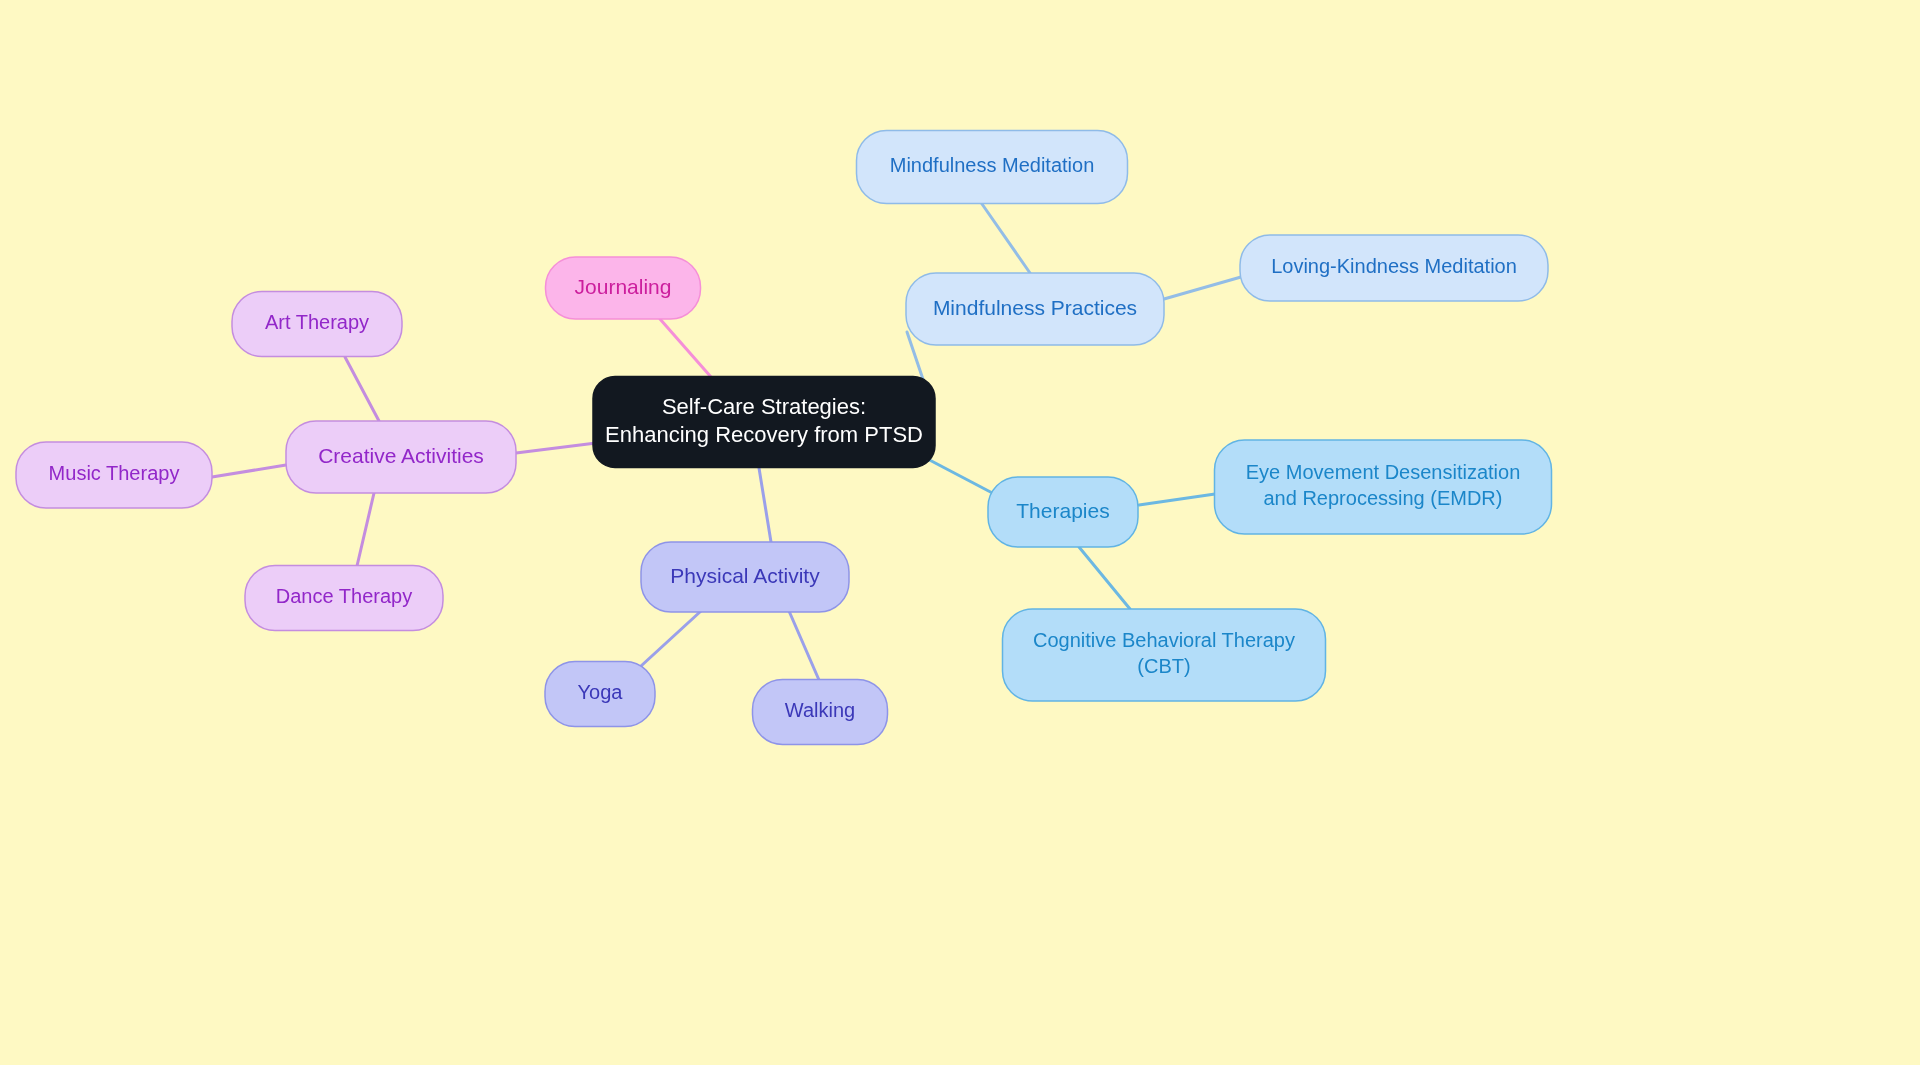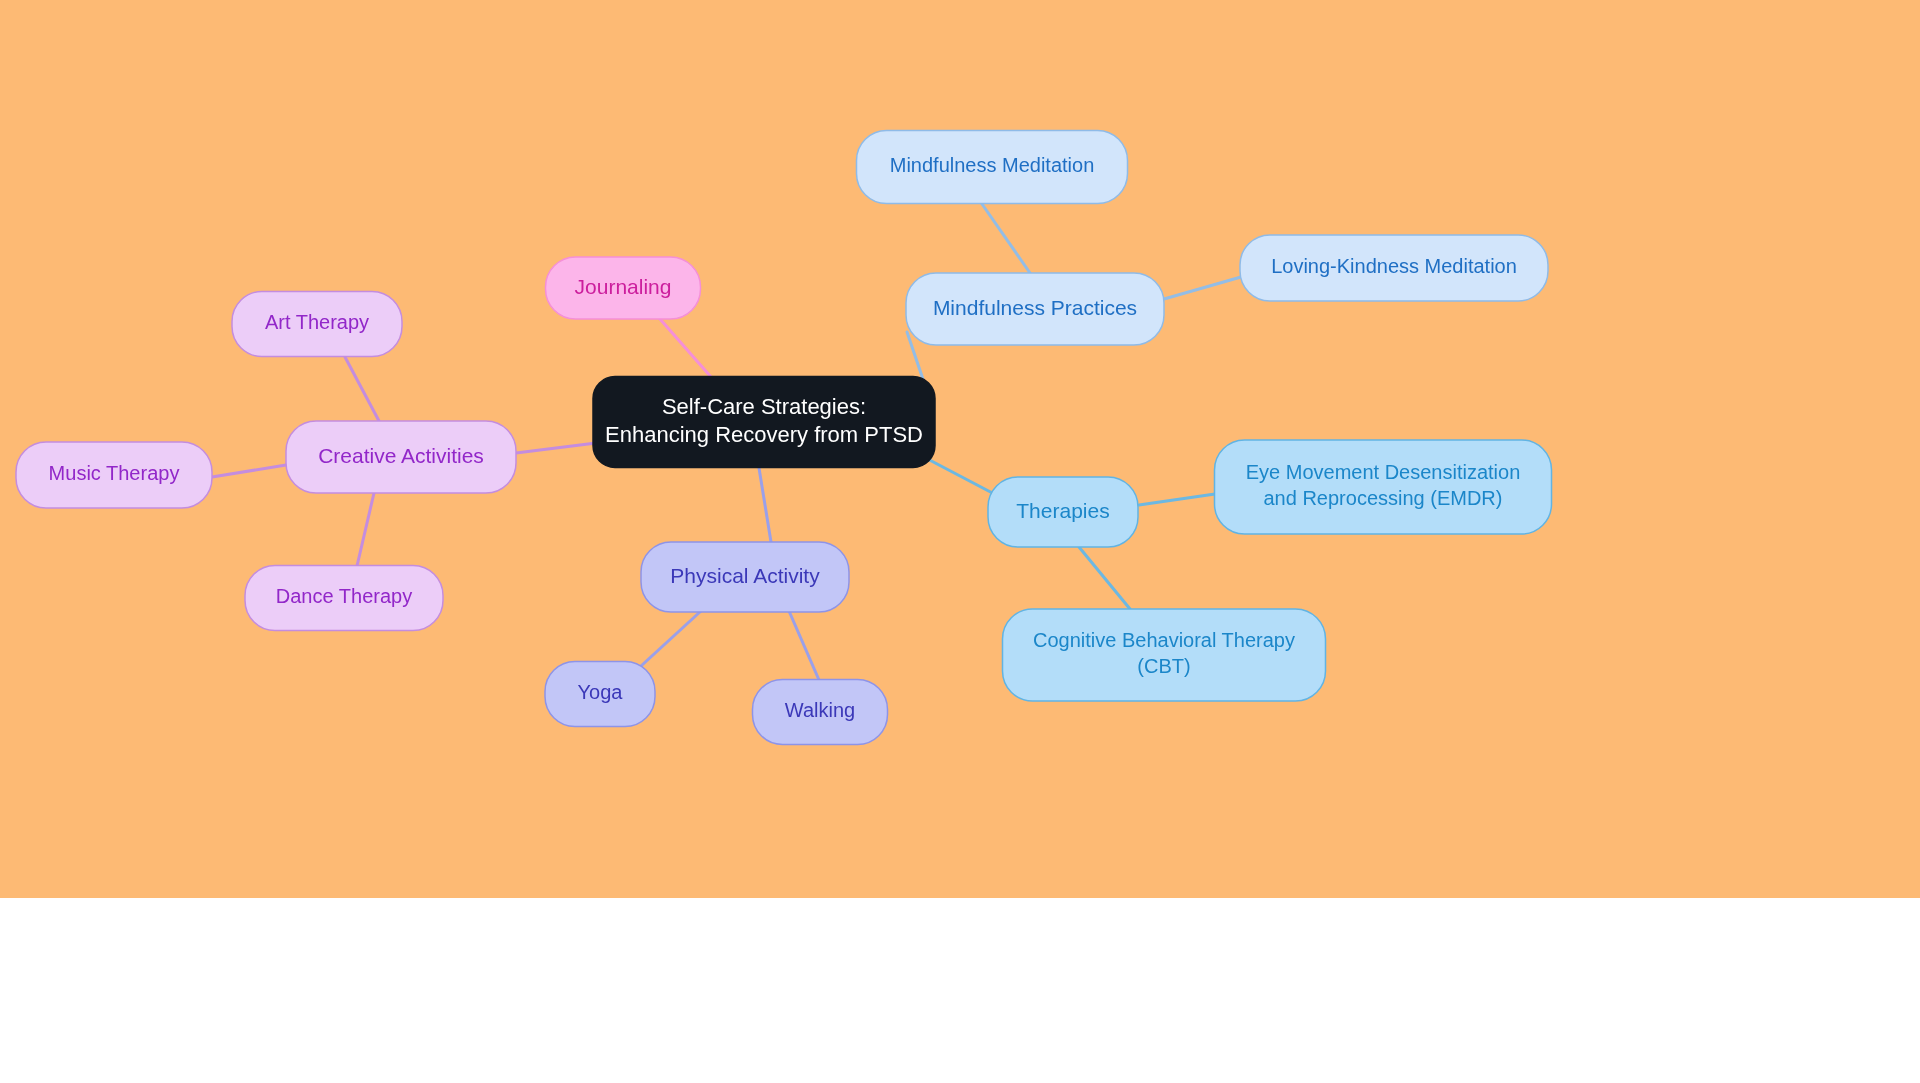--- a/index.html
+++ b/index.html
@@ -10,22 +10,22 @@
   }
   body {
     width: 1920px;
     height: 1083px;
     overflow: hidden;
     font-family: "Liberation Sans", "DejaVu Sans", sans-serif;
   }
   #mindmap-root {
     position: relative;
     width: 1920px;
-    height: 898px;
-    background: #fdba74;
+    height: 1065px;
+    background: #fef9c3;
     text-decoration: underline;
   }
   #mindmap-svg {
     position: absolute;
     top: 0;
     left: 0;
     width: 1920px;
     height: 1083px;
     display: block;
   }

